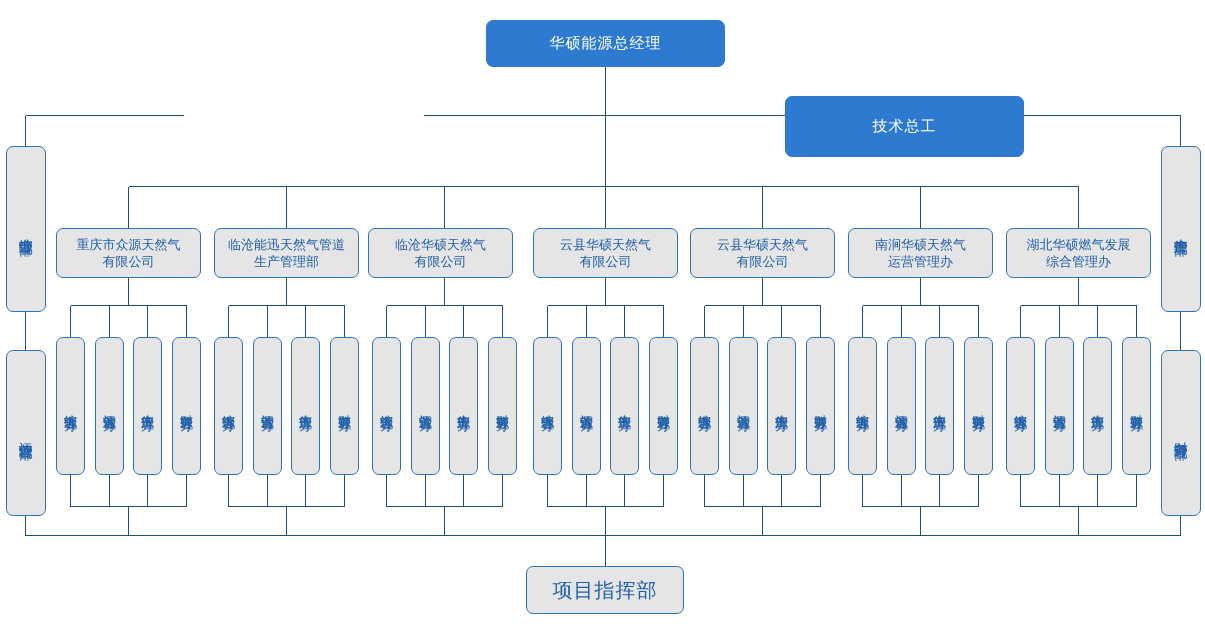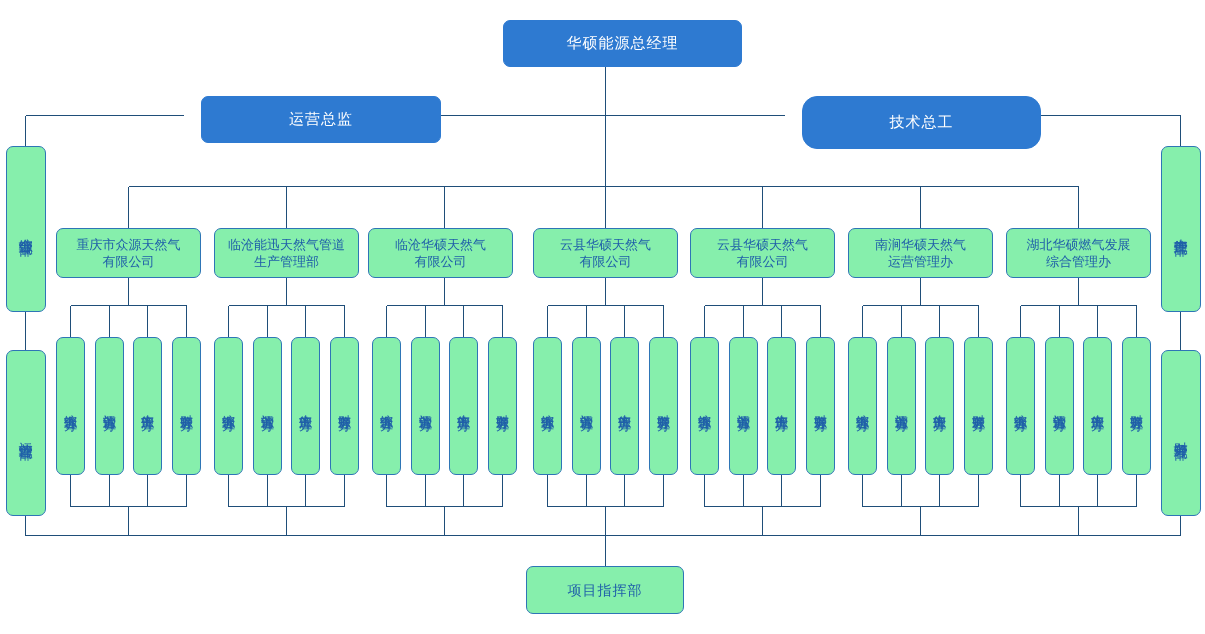--- a/index.html
+++ b/index.html
@@ -35,30 +35,29 @@
     text-align: center;
     border-radius: 7px;
     line-height: 1.32;
     z-index: 2;
   }
   
   .node.filled {
     background: #2E7AD1;
     border: 1px solid #2E7AD1;
     color: #ffffff;
-    margin-left: 17px;
   }
   .node.filled .txt {
     color: #ffffff;
     font-size: 15px;
     letter-spacing: 1px;
   }
   
   .node.outline {
-    background: #86efac;
+    background: #e5e5e5;
     border: 1.3px solid #2E75B6;
     color: #1F5FA9;
   }
   .node.outline .txt {
     color: #1F5FA9;
   }
   .txt {
     display: block;
     padding: 0 4px;
     white-space: pre-line;
@@ -68,38 +67,38 @@
     writing-mode: vertical-rl;
     text-orientation: upright;
     white-space: nowrap;
     padding: 0;
     letter-spacing: 1px;
   }
   .n-ceo      { left: 486px; top: 20px;  width: 239px; height: 47px; }
   .n-ceo .txt { font-size: 15px; }
 
   .n-ops      { left: 184px; top: 96px;  width: 240px; height: 47px; }
-  .n-tech     { left: 785px; top: 96px;  width: 239px; height: 53px; border-radius: 15px; }
+  .n-tech     { left: 785px; top: 96px;  width: 239px; height: 61px; }
 
   .n-side     { width: 40px; }
   .n-side .txt{ font-size: 14px; }
 
   .n-l1 { left: 6px;    top: 146px; height: 166px; }
   .n-l2 { left: 6px;    top: 350px; height: 166px; }
   .n-r1 { left: 1161px; top: 146px; height: 166px; }
   .n-r2 { left: 1161px; top: 350px; height: 166px; }
 
   .n-co        { top: 228px; width: 145px; height: 50px; }
   .n-co .txt   { font-size: 13px; }
 
   .n-sub       { top: 337px; width: 29px; height: 138px; }
   .n-sub .txt  { font-size: 13px; }
 
   .n-bottom       { left: 526px; top: 566px; width: 158px; height: 48px; }
-  .n-bottom .txt  { font-size: 14px; letter-spacing: 1px; }
+  .n-bottom .txt  { font-size: 20px; letter-spacing: 1px; }
 </style>
 </head>
 <body>
 
 <div id="chart">
 
   <svg id="wires" viewBox="0 0 1205 634" width="1205" height="634" aria-hidden="true">
     <g fill="none" stroke="#1F4E79" stroke-width="1.3" shape-rendering="crispEdges">
 
       <path d="M605.5,67 L605.5,115.5"></path>
@@ -225,23 +224,20 @@
 
       <path d="M25.5,535.5 L1180.5,535.5"></path>
       <path d="M605.5,535.5 L605.5,566"></path>
     </g>
   </svg>
 
   <div class="node filled n-ceo">
     <span class="txt">华硕能源总经理</span>
   </div>
 
-  <div class="node filled n-ops">
-    <span class="txt">运营总监</span>
-  </div>
   <div class="node filled n-tech">
     <span class="txt">技术总工</span>
   </div>
 
   <div class="node outline vertical n-side n-l1">
     <span class="txt">综合管理部</span>
   </div>
   <div class="node outline vertical n-side n-l2">
     <span class="txt">运营管理部</span>
   </div>

